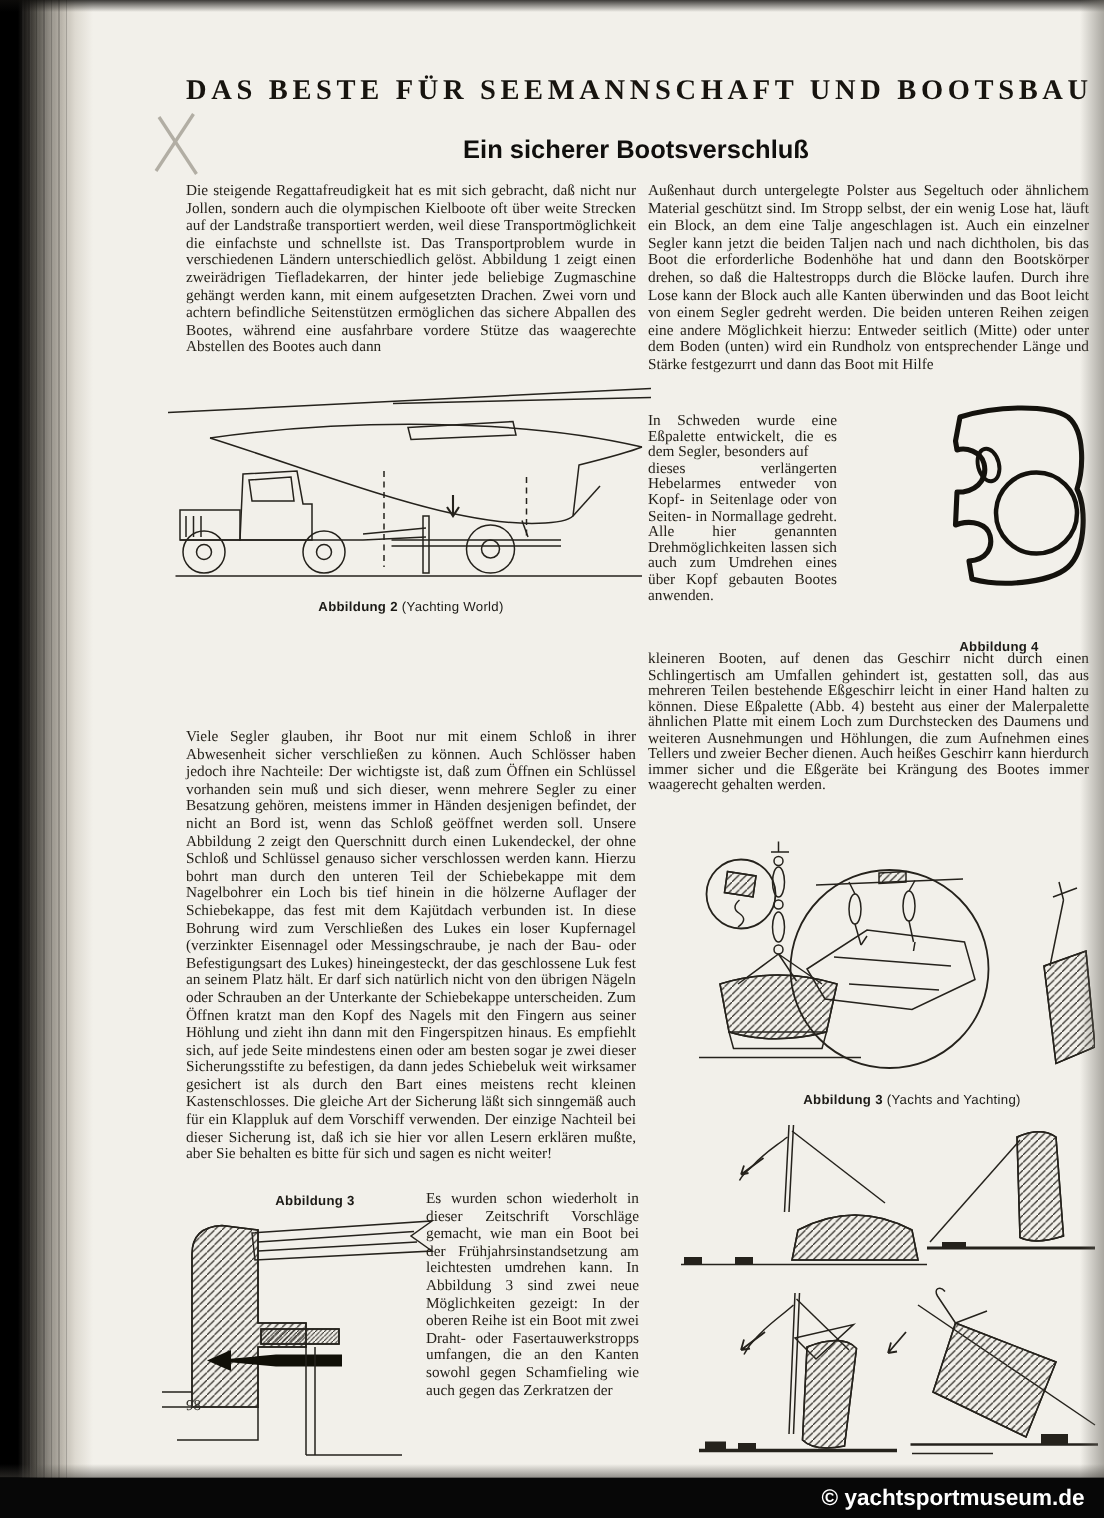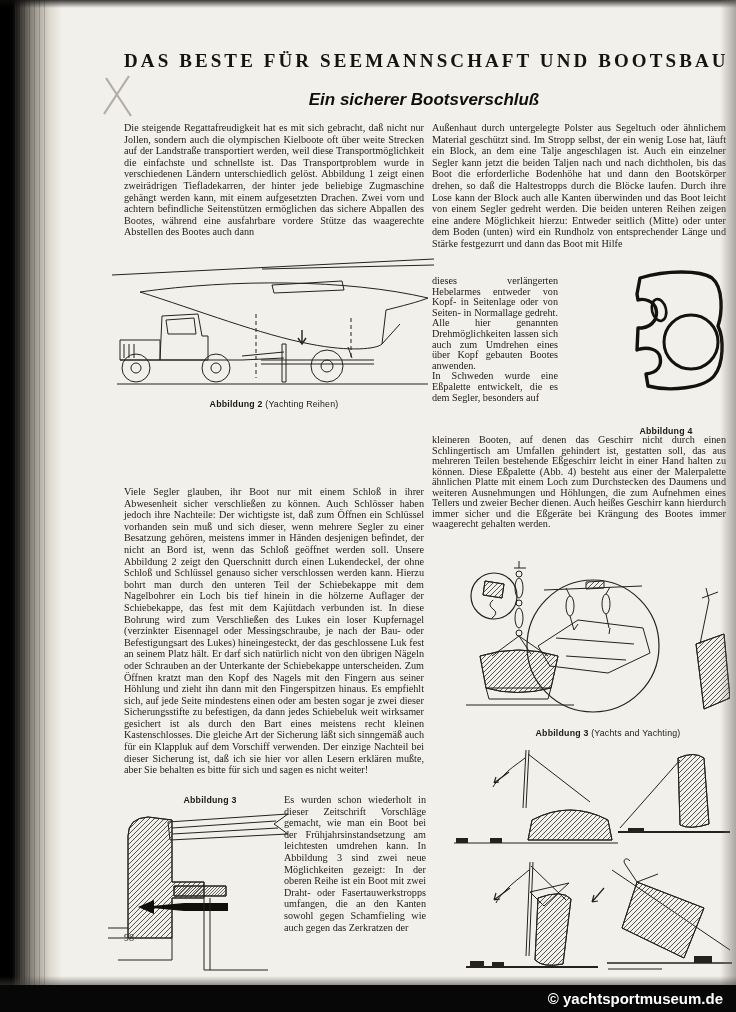--- a/index.html
+++ b/index.html
@@ -10,21 +10,21 @@
     background:linear-gradient(90deg,#000 0,#000 12px,#23211e 17px,#59564f 25px,#8b877f 32px,#beb9af 42px,#ddd9d0 50px,rgba(242,240,234,0) 62px);}
   .edge-streaks{left:14px;top:0;width:34px;height:100%;z-index:6;opacity:.5;
     background:repeating-linear-gradient(90deg,rgba(0,0,0,.35) 0 1px,rgba(255,255,255,.08) 1px 2px,rgba(0,0,0,0) 2px 5px);}
   .edge-top{left:0;top:0;width:100%;height:8px;z-index:7;background:linear-gradient(180deg,rgba(15,14,12,.8),rgba(15,14,12,0));}
   .edge-right{right:0;top:0;width:16px;height:100%;z-index:7;background:linear-gradient(270deg,rgba(110,107,100,.55),rgba(110,107,100,0));}
   .edge-bottom{left:0;bottom:27px;width:100%;height:9px;z-index:7;background:linear-gradient(0deg,rgba(70,67,62,.55),rgba(70,67,62,0));}
   .footer-bar{left:0;bottom:0;width:100%;height:27px;background:#070707;z-index:9;
     color:#fff;font-family:"Liberation Sans",sans-serif;font-weight:bold;font-size:15px;line-height:27px;text-align:right;box-sizing:border-box;padding-right:13px;margin-top:47px;}
   
   .series-title{left:124px;top:50px;width:606px;font-size:19px;letter-spacing:3.1px;font-weight:600;color:#17140f;white-space:nowrap;z-index:2;}
-  .article-title{left:123px;top:90px;width:602px;text-align:center;font-family:"Liberation Sans",sans-serif;font-weight:bold;font-size:17px;color:#100f0d;z-index:2;font-style:italic;}
+  .article-title{left:123px;top:90px;width:602px;text-align:center;font-family:"Liberation Sans",sans-serif;font-weight:bold;font-size:17px;color:#100f0d;z-index:2;}
   
   .body-text{font-size:10.2px;line-height:11.6px;text-align:justify;color:#25211a;z-index:2;}
   .narrow-text{line-height:10.6px;}
   .caption{font-family:"Liberation Sans",sans-serif;font-size:8.8px;color:#1c1a16;z-index:2;letter-spacing:.2px;}
   .caption b{font-weight:bold;}
   .fig{z-index:1;}
   .fig svg{display:block;}
   .pagenum{font-size:10px;color:#33302a;z-index:2;text-align:right;}
   line,path,circle,ellipse,polyline,rect{vector-effect:non-scaling-stroke;}
 </style>
@@ -77,21 +77,21 @@
         <circle cx="24" cy="120" r="5"></circle>
       <circle cx="104" cy="120" r="14"></circle>
         <circle cx="104" cy="120" r="5"></circle>
       <circle cx="215" cy="118" r="16"></circle>
         <circle cx="215" cy="118" r="6"></circle>
       <path d="M190 82 L190 94 M186 90 L190 96 L194 90" stroke-width="1.4"></path>
       <path d="M5 136 L316 136"></path>
     </svg>
   </div>
   <div class="abs caption" style="left:124px;top:399px;width:300px;text-align:center;">
-    <b>Abbildung 2</b><span> (Yachting Reihen)</span>
+    <b>Abbildung 2</b><span> (Yachting World)</span>
   </div>
 
   <div class="abs body-text" style="left:124px;top:486px;width:300px;">Viele Segler glauben, ihr Boot nur mit einem Schloß in ihrer Abwesenheit sicher verschließen zu können. Auch Schlösser haben jedoch ihre Nachteile: Der wichtigste ist, daß zum Öffnen ein Schlüssel vorhanden sein muß und sich dieser, wenn mehrere Segler zu einer Besatzung gehören, meistens immer in Händen desjenigen befindet, der nicht an Bord ist, wenn das Schloß geöffnet werden soll. Unsere Abbildung 2 zeigt den Querschnitt durch einen Lukendeckel, der ohne Schloß und Schlüssel genauso sicher verschlossen werden kann. Hierzu bohrt man durch den unteren Teil der Schiebekappe mit dem Nagelbohrer ein Loch bis tief hinein in die hölzerne Auflager der Schiebekappe, das fest mit dem Kajütdach verbunden ist. In diese Bohrung wird zum Verschließen des Lukes ein loser Kupfernagel (verzinkter Eisennagel oder Messingschraube, je nach der Bau- oder Befestigungsart des Lukes) hineingesteckt, der das geschlossene Luk fest an seinem Platz hält. Er darf sich natürlich nicht von den übrigen Nägeln oder Schrauben an der Unterkante der Schiebekappe unterscheiden. Zum Öffnen kratzt man den Kopf des Nagels mit den Fingern aus seiner Höhlung und zieht ihn dann mit den Fingerspitzen hinaus. Es empfiehlt sich, auf jede Seite mindestens einen oder am besten sogar je zwei dieser Sicherungsstifte zu befestigen, da dann jedes Schiebeluk weit wirksamer gesichert ist als durch den Bart eines meistens recht kleinen Kastenschlosses. Die gleiche Art der Sicherung läßt sich sinngemäß auch für ein Klappluk auf dem Vorschiff verwenden. Der einzige Nachteil bei dieser Sicherung ist, daß ich sie hier vor allen Lesern erklären mußte, aber Sie behalten es bitte für sich und sagen es nicht weiter!</div>
 
   <div class="abs caption" style="left:124px;top:795px;width:172px;text-align:center;">
     <b>Abbildung 3</b>
   </div>
   <div class="abs fig" style="left:108px;top:810px;">
     <svg width="188" height="172" viewBox="0 0 188 172" fill="none" stroke="#25221c" stroke-width="1">
       <path d="M60 12 L180 4 L166 14 L180 24 L62 30 Z"></path>
@@ -109,22 +109,22 @@
     </svg>
   </div>
 
   <div class="abs body-text" style="left:284px;top:794px;width:142px;">Es wurden schon wiederholt in dieser Zeitschrift Vorschläge gemacht, wie man ein Boot bei der Frühjahrsinstandsetzung am leichtesten umdrehen kann. In Abbildung 3 sind zwei neue Möglichkeiten gezeigt: In der oberen Reihe ist ein Boot mit zwei Draht- oder Fasertauwerkstropps umfangen, die an den Kanten sowohl gegen Schamfieling wie auch gegen das Zerkratzen der</div>
 
   <div class="abs pagenum" style="left:124px;top:932px;">98</div>
 
   <div class="abs body-text" style="left:432px;top:122px;width:294px;">Außenhaut durch untergelegte Polster aus Segeltuch oder ähnlichem Material geschützt sind. Im Stropp selbst, der ein wenig Lose hat, läuft ein Block, an dem eine Talje angeschlagen ist. Auch ein einzelner Segler kann jetzt die beiden Taljen nach und nach dichtholen, bis das Boot die erforderliche Bodenhöhe hat und dann den Bootskörper drehen, so daß die Haltestropps durch die Blöcke laufen. Durch ihre Lose kann der Block auch alle Kanten überwinden und das Boot leicht von einem Segler gedreht werden. Die beiden unteren Reihen zeigen eine andere Möglichkeit hierzu: Entweder seitlich (Mitte) oder unter dem Boden (unten) wird ein Rundholz von entsprechender Länge und Stärke festgezurrt und dann das Boot mit Hilfe</div>
 
   <div class="abs body-text narrow-text" style="left:432px;top:276px;width:126px;">
+    <div>In Schweden wurde eine Eßpalette entwickelt, die es dem Segler, besonders auf</div>
     <div>dieses verlängerten Hebelarmes entweder von Kopf- in Seitenlage oder von Seiten- in Normallage gedreht. Alle hier genannten Drehmöglichkeiten lassen sich auch zum Umdrehen eines über Kopf gebauten Bootes anwenden.</div>
-    <div>In Schweden wurde eine Eßpalette entwickelt, die es dem Segler, besonders auf</div>
   </div>
 
   <div class="abs fig" style="left:604px;top:266px;">
     <svg width="124" height="134" viewBox="0 0 124 134" fill="none" stroke="#14120d" stroke-width="3.4" stroke-linejoin="round" stroke-linecap="round">
       <path d="M36 12 C62 4 96 4 108 12 C120 22 118 48 114 60 C120 72 120 98 110 110 C100 122 66 126 44 120 L42 108 C54 107 58 99 56 91 C54 83 44 81 36 83 L33 84 L34 62 L38 62 C50 60 54 51 52 43 C50 35 40 32 34 34 L33 28 Z"></path>
       <circle cx="87" cy="76" r="27" stroke-width="3"></circle>
       <ellipse cx="55" cy="44" rx="7" ry="11" transform="rotate(-14 55 44)" stroke-width="2.6"></ellipse>
     </svg>
   </div>
   <div class="abs caption" style="left:604px;top:406px;width:124px;text-align:center;margin-top:20px;">

